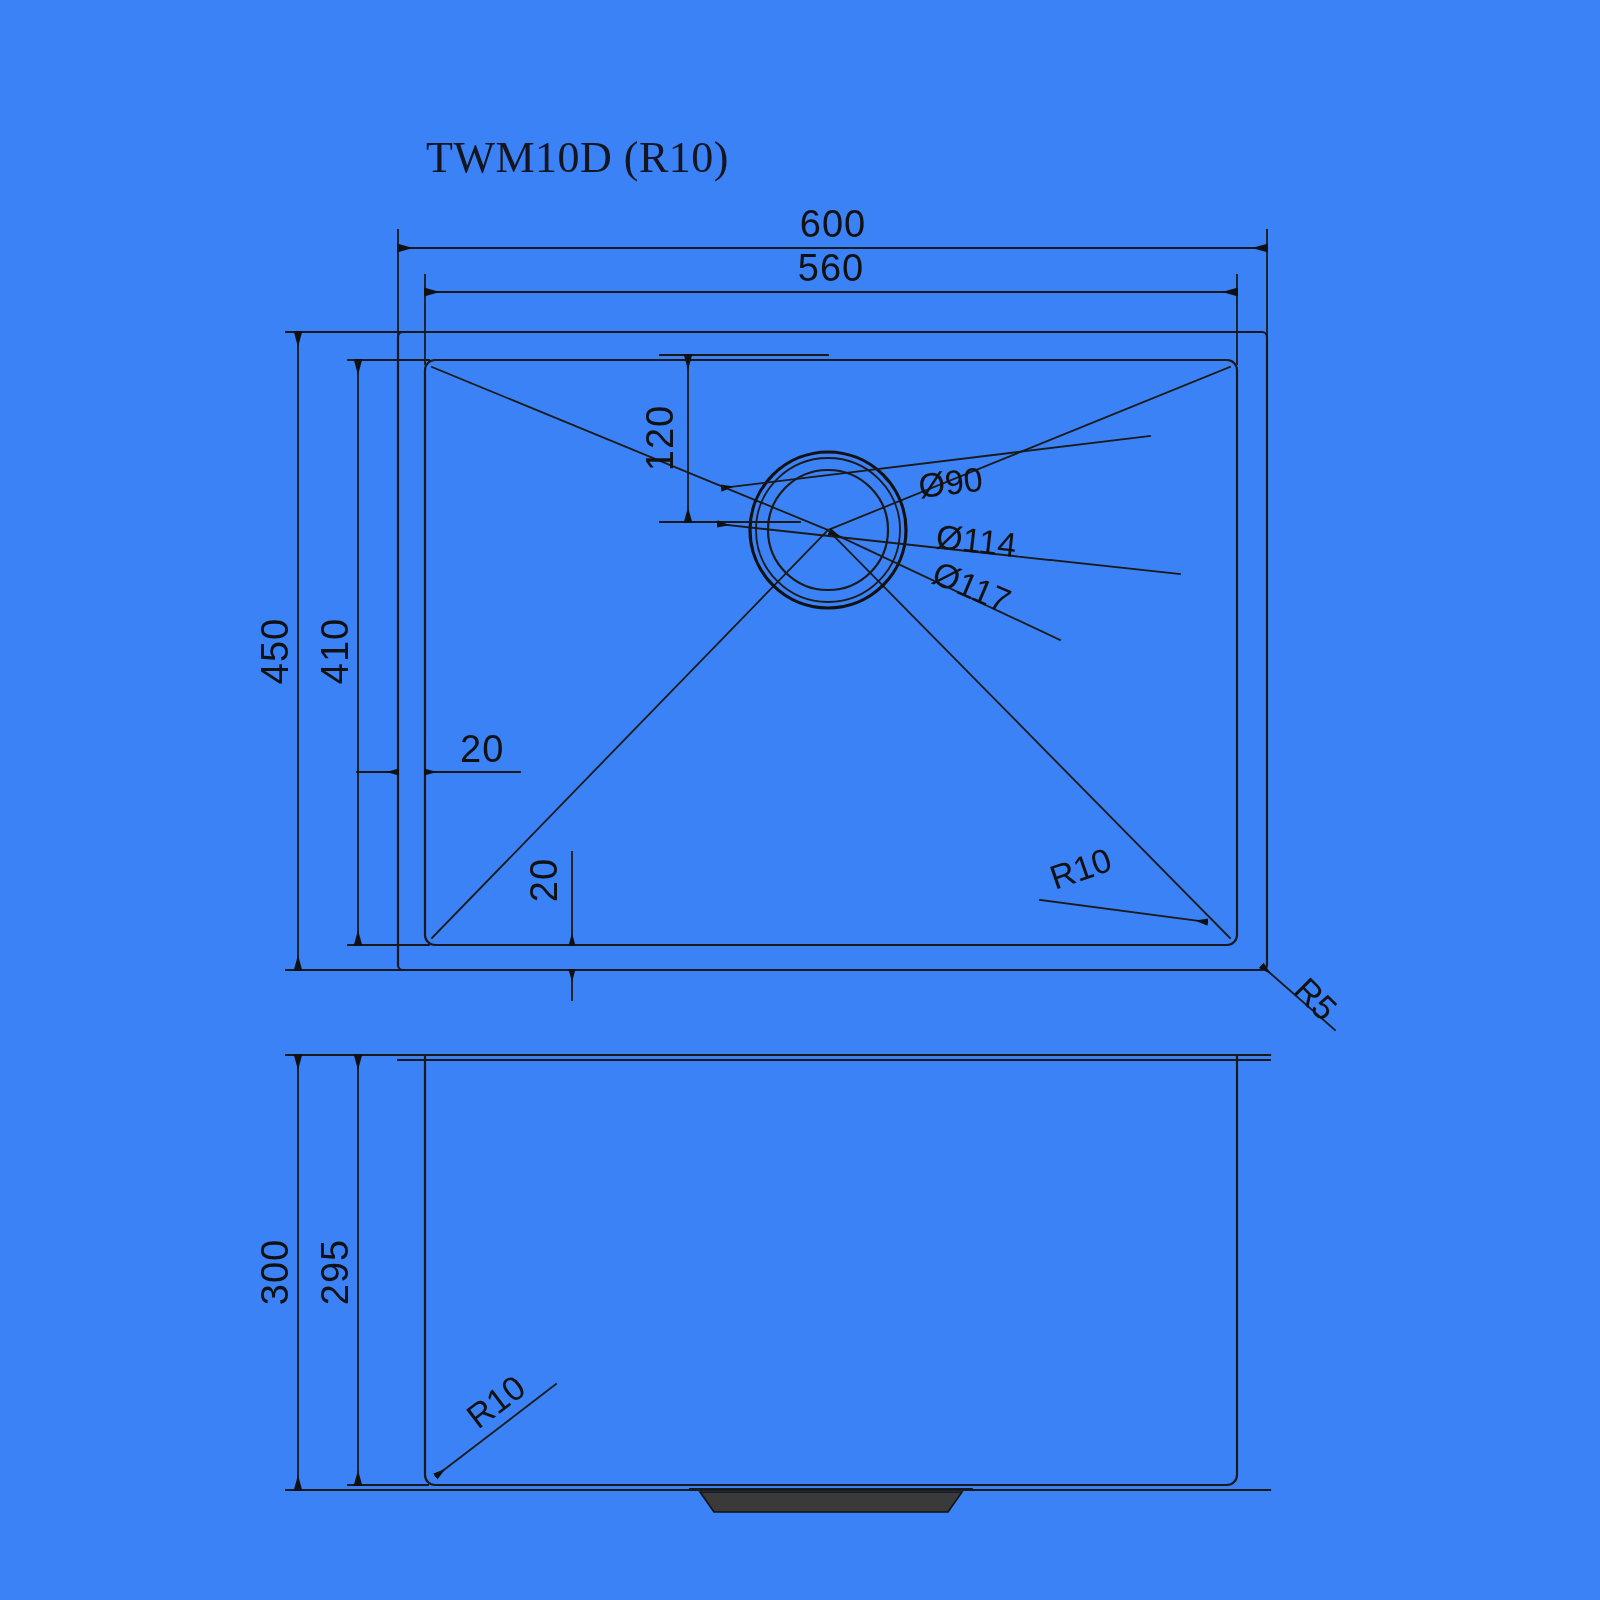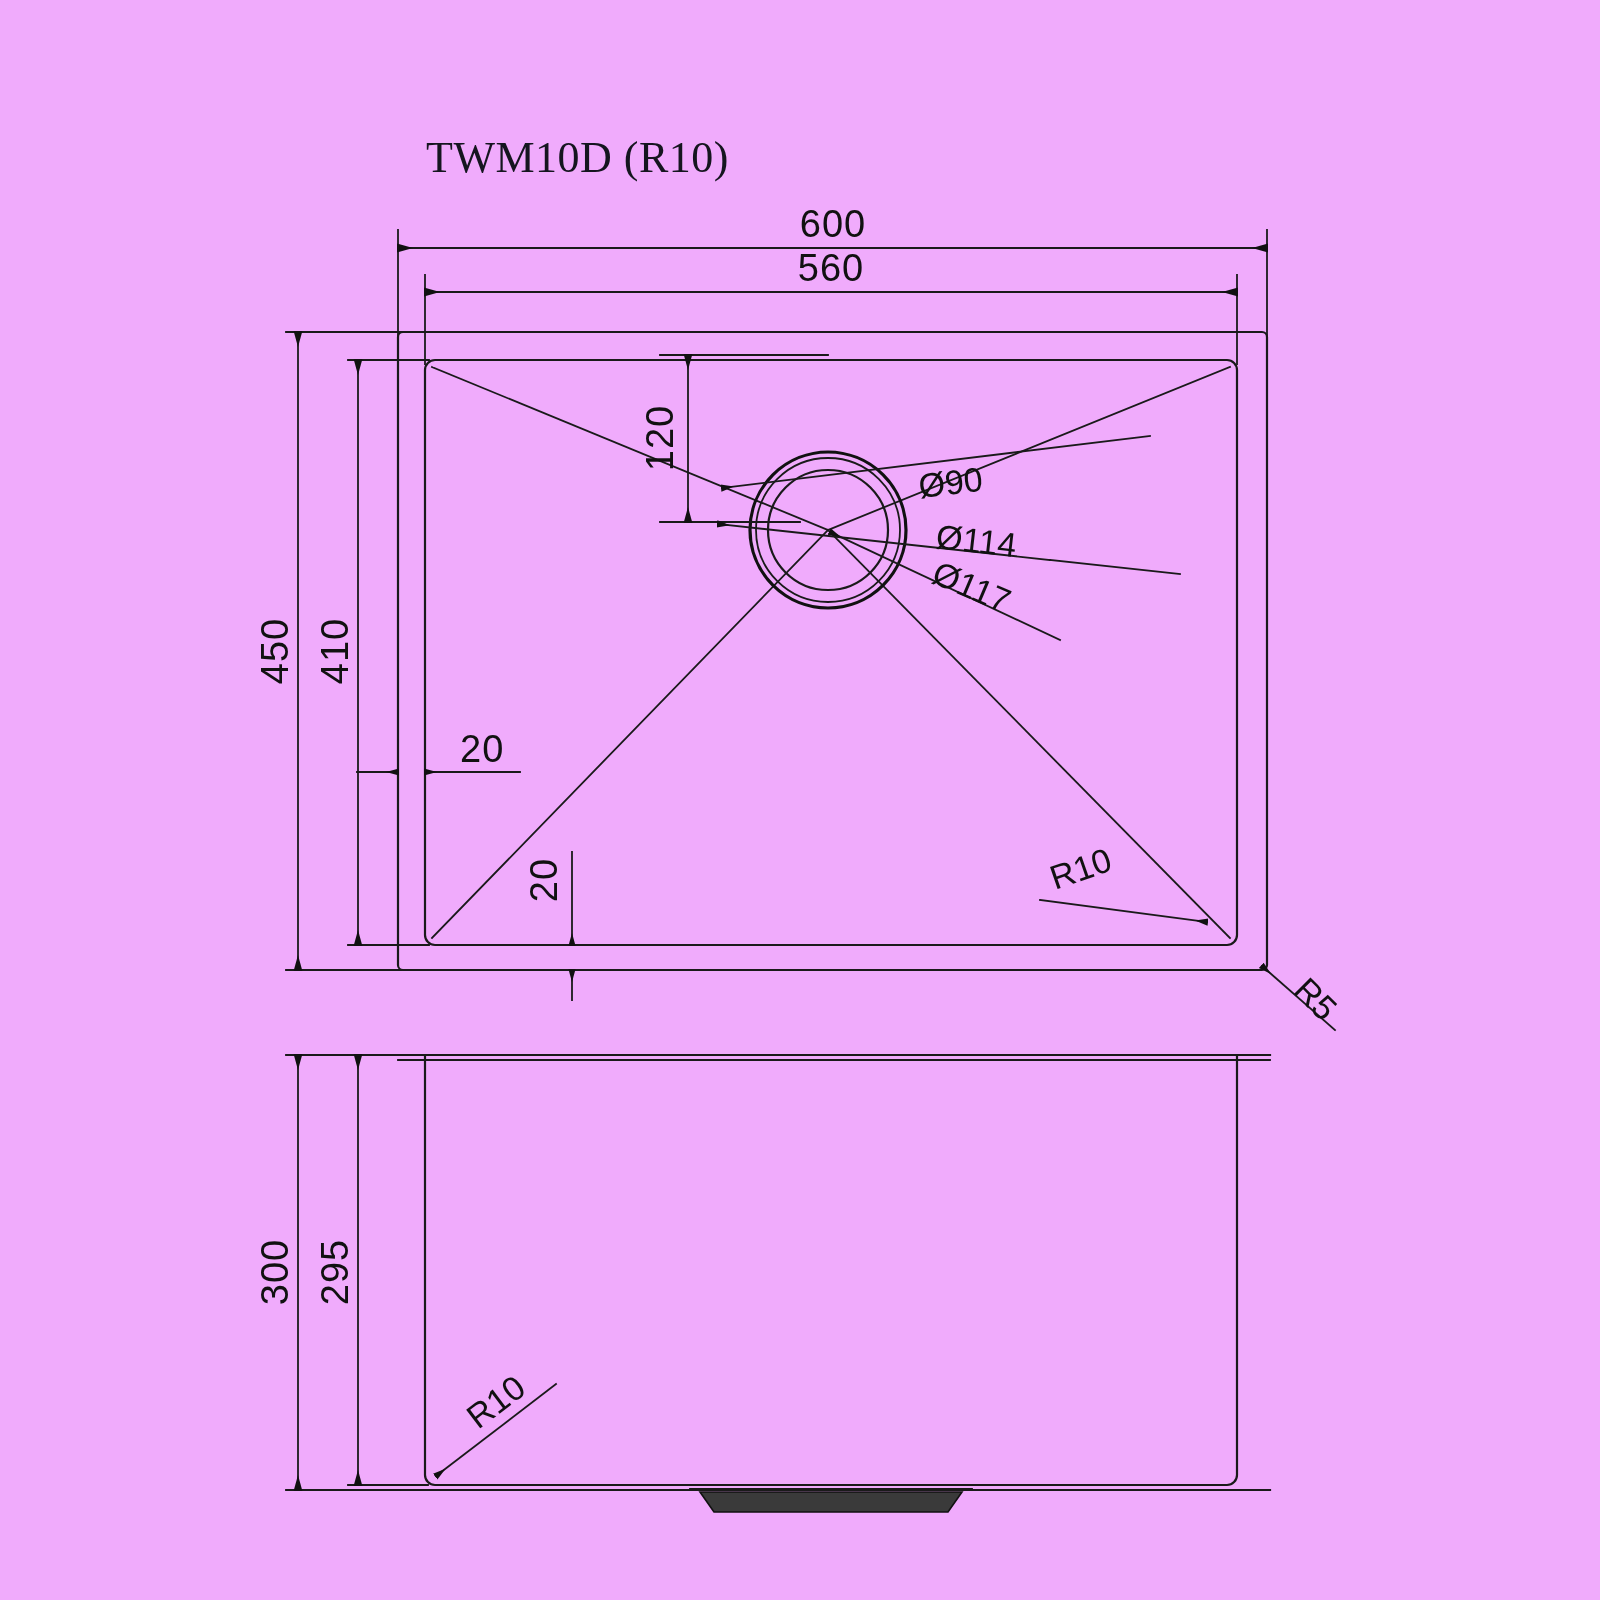--- a/index.html
+++ b/index.html
@@ -10,21 +10,21 @@
   body {
     width: 1600px;
     height: 1600px;
     font-family: "Liberation Sans", sans-serif;
     overflow: hidden;
   }
   #drawing-root {
     position: relative;
     width: 1600px;
     height: 1600px;
-    background: #f0abfc;
+    background: #3b82f6;
   }
   svg#cad {
     display: block;
     width: 1600px;
     height: 1600px;
   }
   .ln {
     stroke: #1a1a1a;
     fill: none;
     stroke-width: 2.2;

